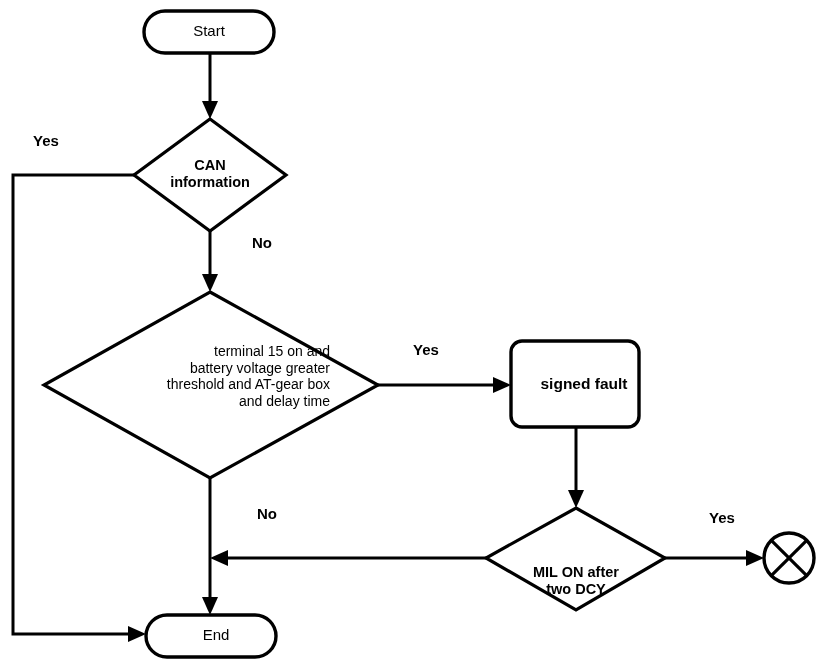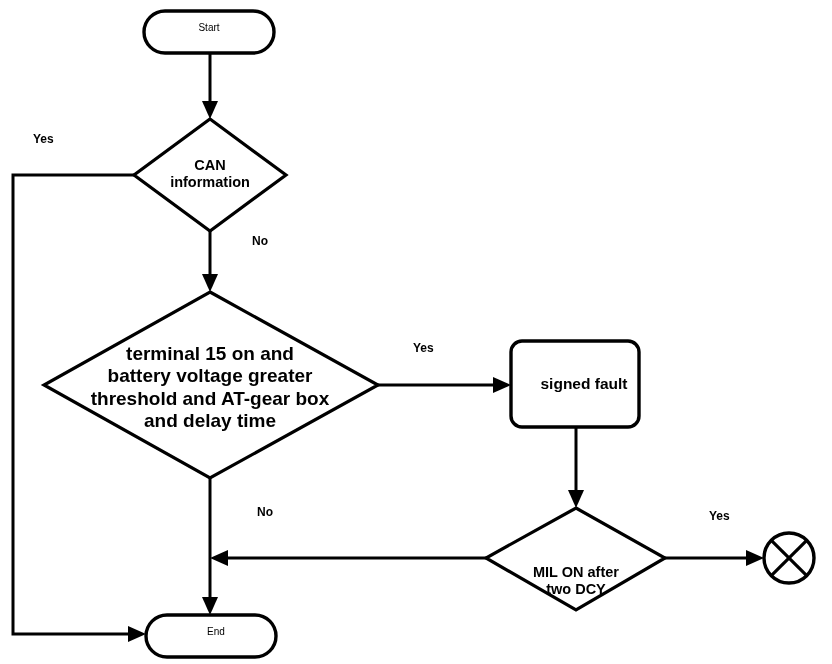--- a/index.html
+++ b/index.html
@@ -59,38 +59,39 @@
   }
   .node-label {
     position: absolute;
     text-align: center;
     color: #000000;
     line-height: 1.18;
     white-space: pre-line;
     pointer-events: none;
   }
   .label-start-end {
-    font-size: 10px;
+    font-size: 15px;
     font-weight: normal;
   }
   .label-decision {
     font-size: 14.5px;
     font-weight: bold;
   }
   .label-decision-big {
-    font-size: 19px;
-    font-weight: bold;
+    font-size: 14px;
+    font-weight: normal;
+    text-align: right;
   }
   .label-process {
     font-size: 15.5px;
     font-weight: bold;
   }
   .edge-label {
     position: absolute;
-    font-size: 12px;
+    font-size: 15px;
     font-weight: bold;
     color: #000000;
     white-space: nowrap;
   }
 </style>
 </head>
 <body>
 
 <div id="flowchart-canvas">
 

